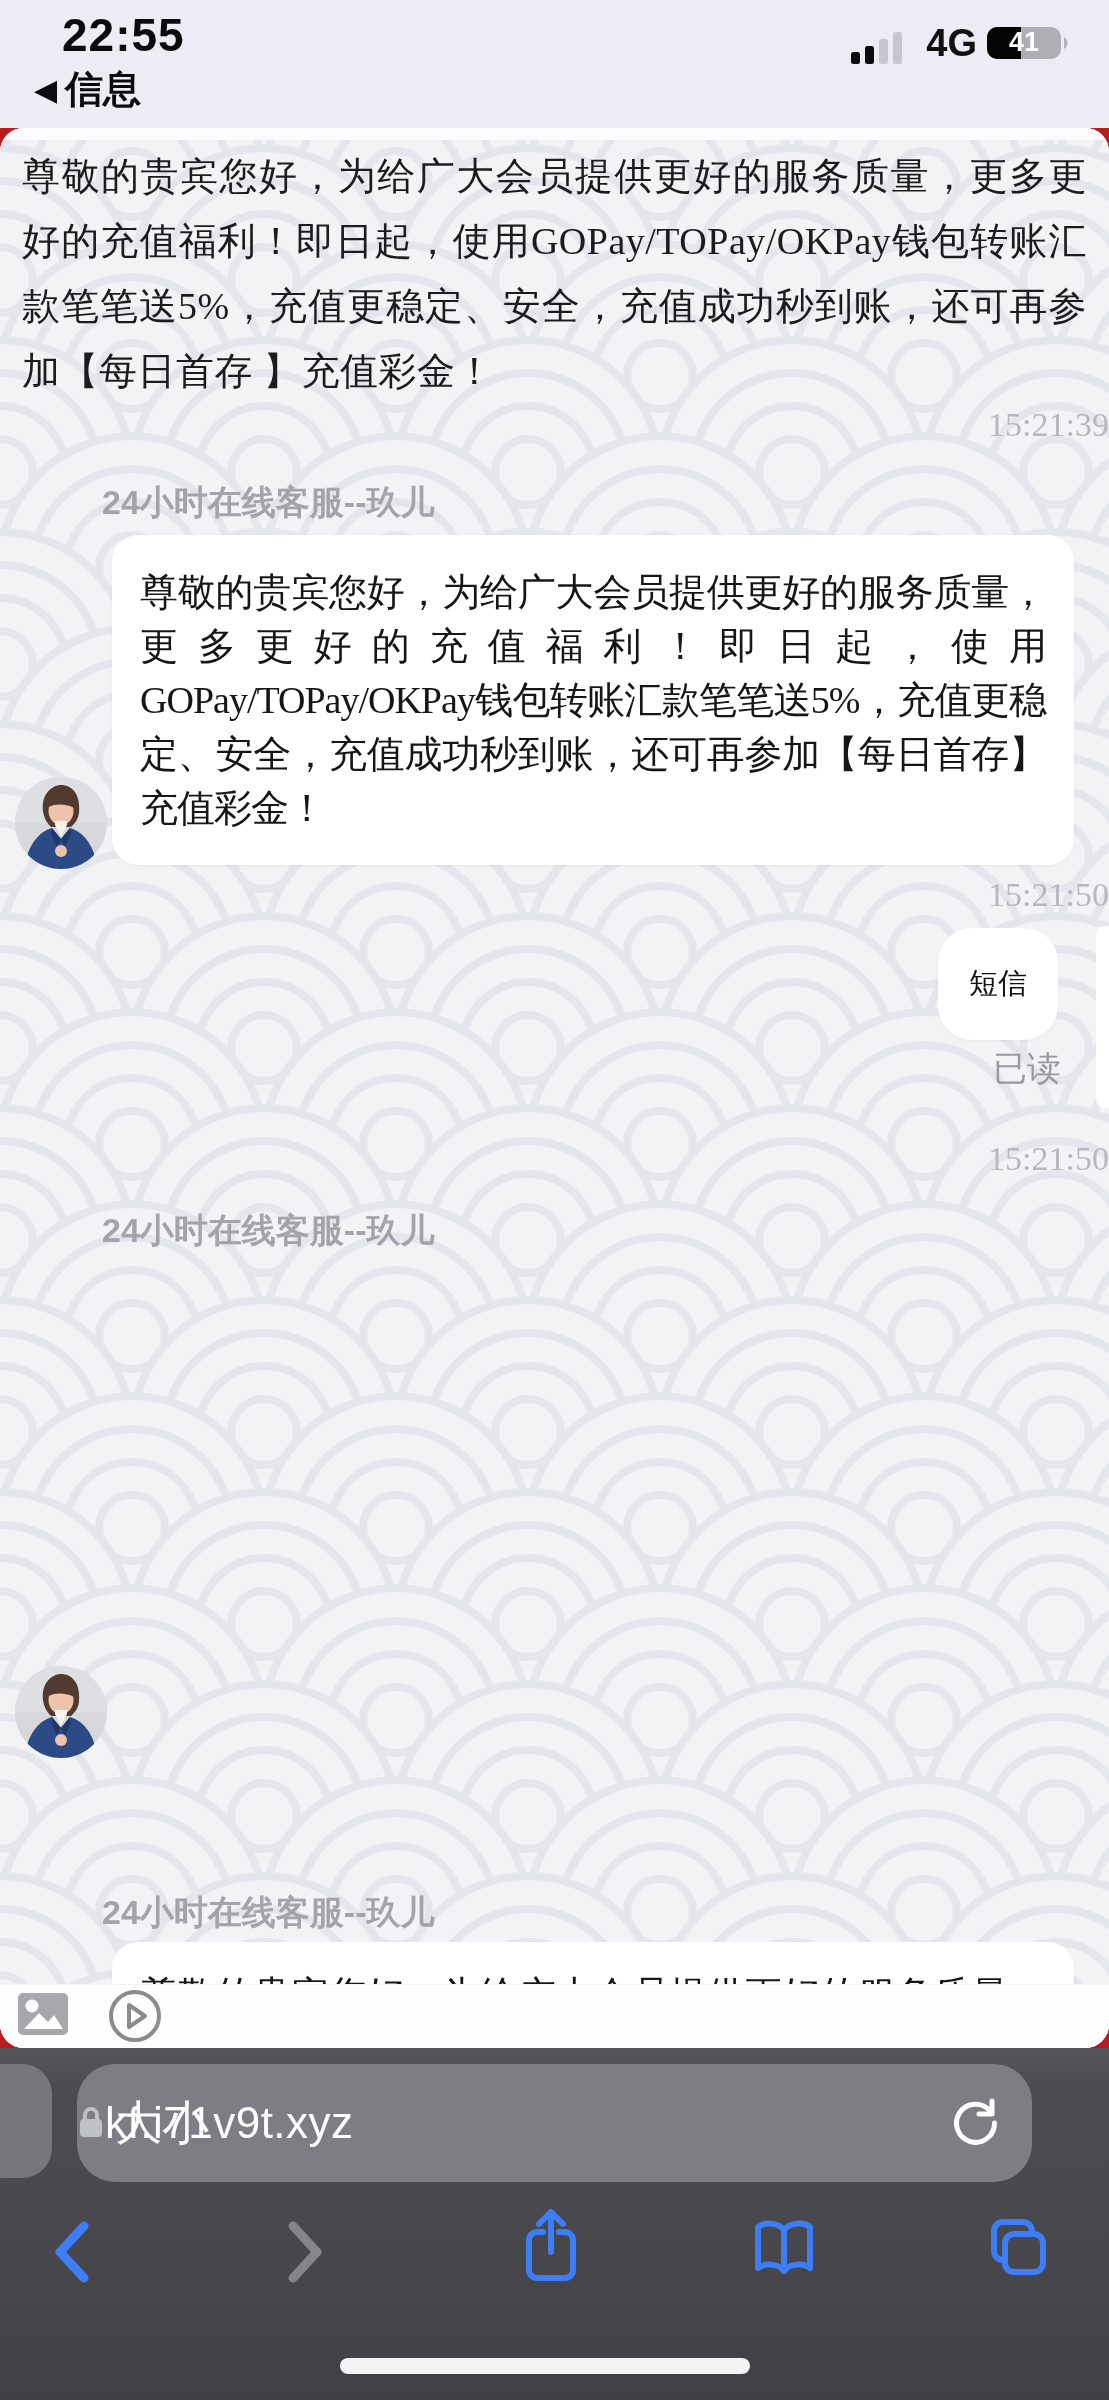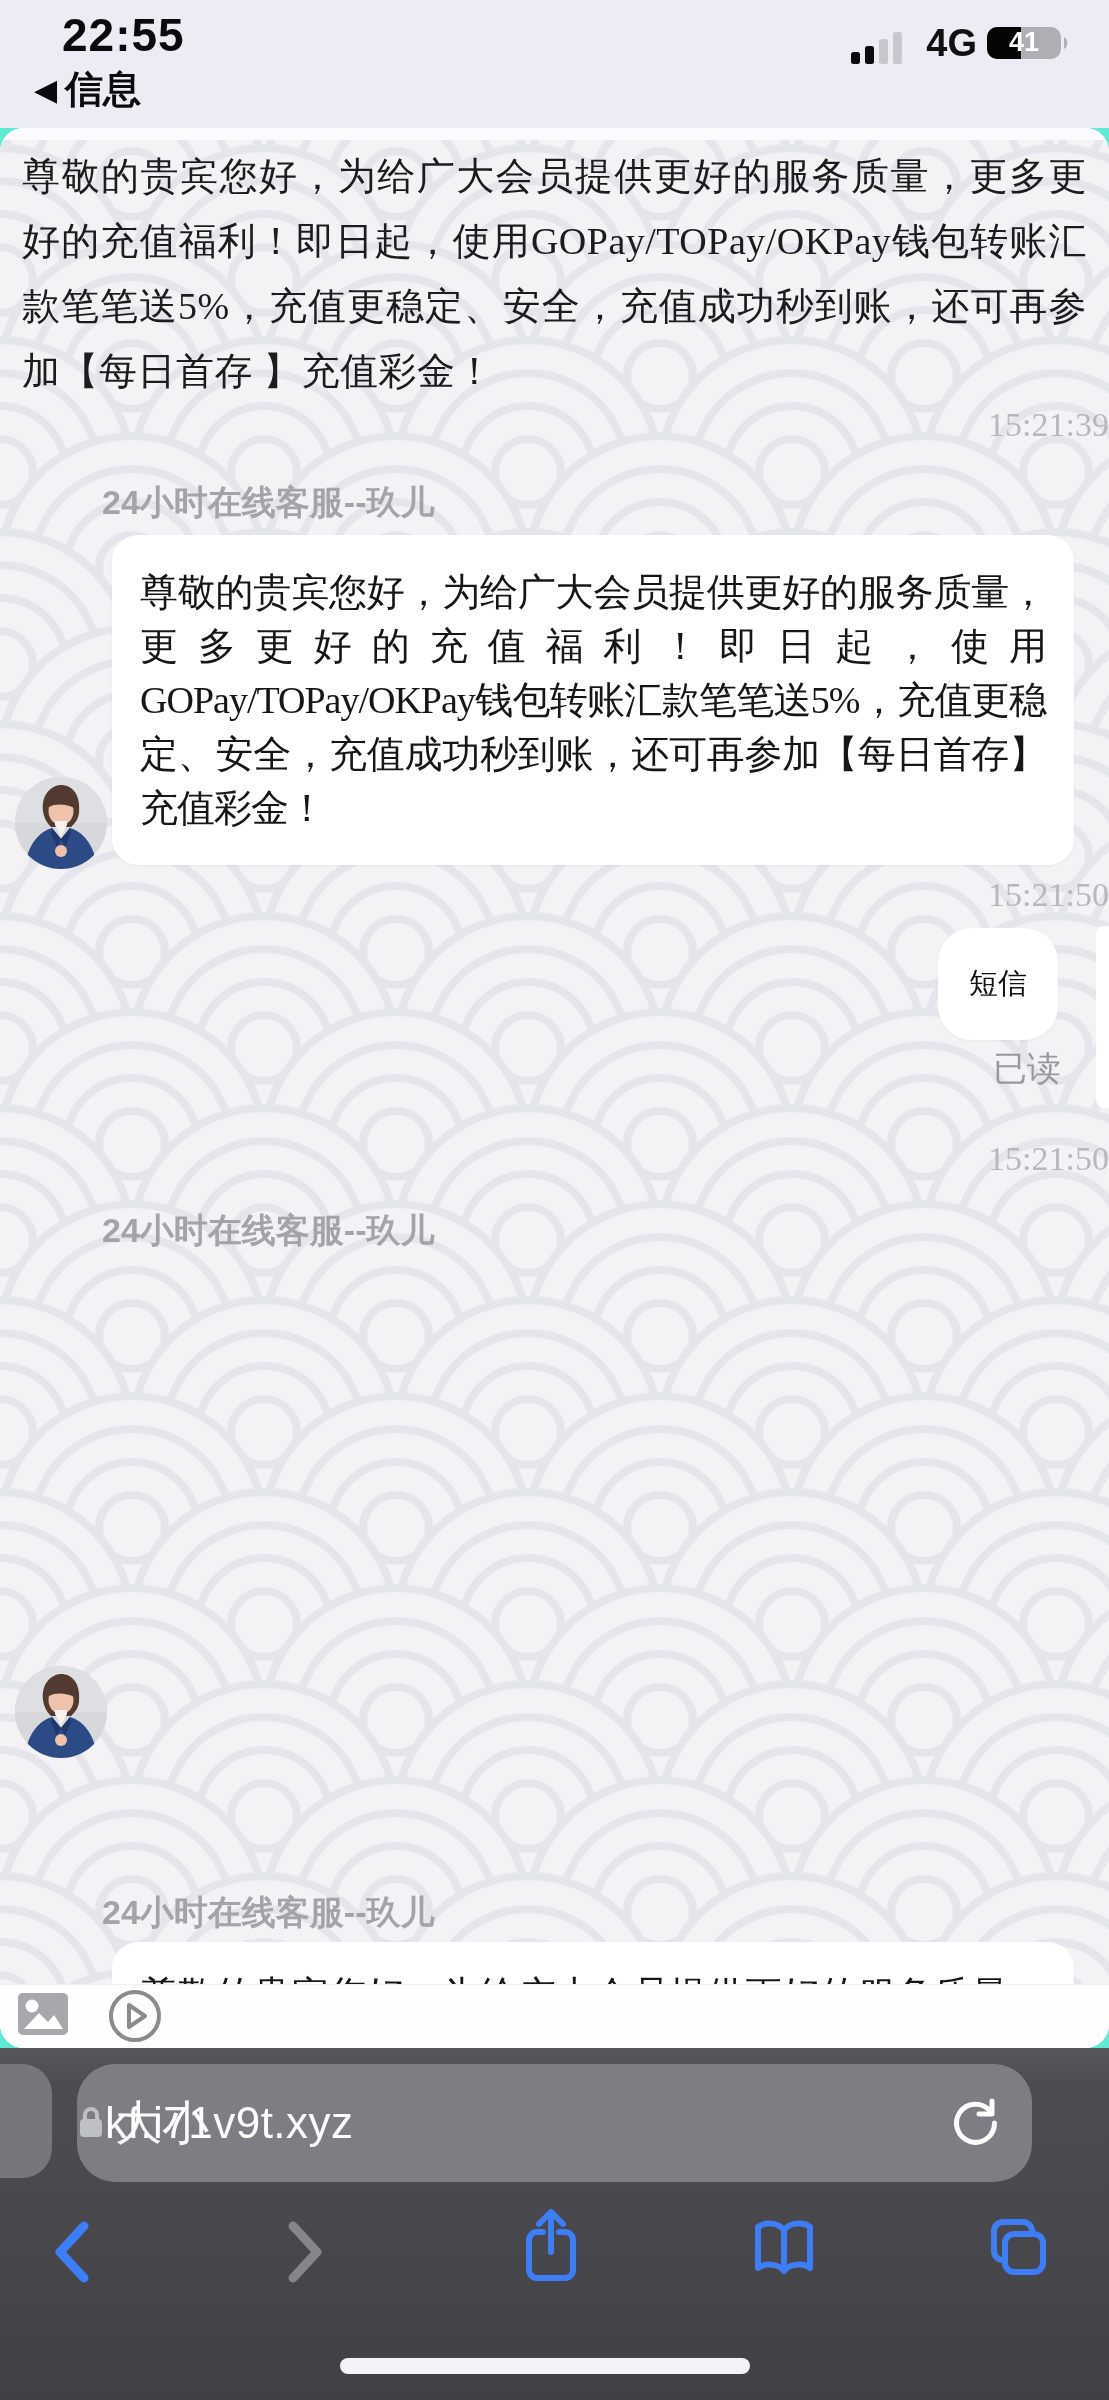--- a/index.html
+++ b/index.html
@@ -1,17 +1,17 @@
 <!DOCTYPE html>
 <html><head>
 <meta charset="utf-8">
 <style>
   html,body{margin:0;padding:0;background:#000;}
   .screen{position:relative;width:1109px;height:2400px;overflow:hidden;
-          font-family:"Liberation Sans","DejaVu Sans",sans-serif;background:#5eead4;}
+          font-family:"Liberation Sans","DejaVu Sans",sans-serif;background:#b91c1c;}
 
   
   .statusbar{position:absolute;left:0;top:0;width:1109px;height:128px;background:#ecedf4;z-index:30;}
   .clock{position:absolute;left:62px;top:8px;font-size:46px;font-weight:700;color:#0b0b0d;letter-spacing:1px;}
   .sig{position:absolute;right:200px;top:28px;}
   .net{position:absolute;right:132px;top:22px;font-size:38px;font-weight:600;color:#111;}
   .bat{position:absolute;right:36px;top:26px;}
   .backapp{position:absolute;left:34px;top:64px;font-size:38px;font-weight:600;color:#0b0b0d;display:flex;align-items:center;}
   .backapp .tri{font-size:30px;margin-right:8px;}
 

